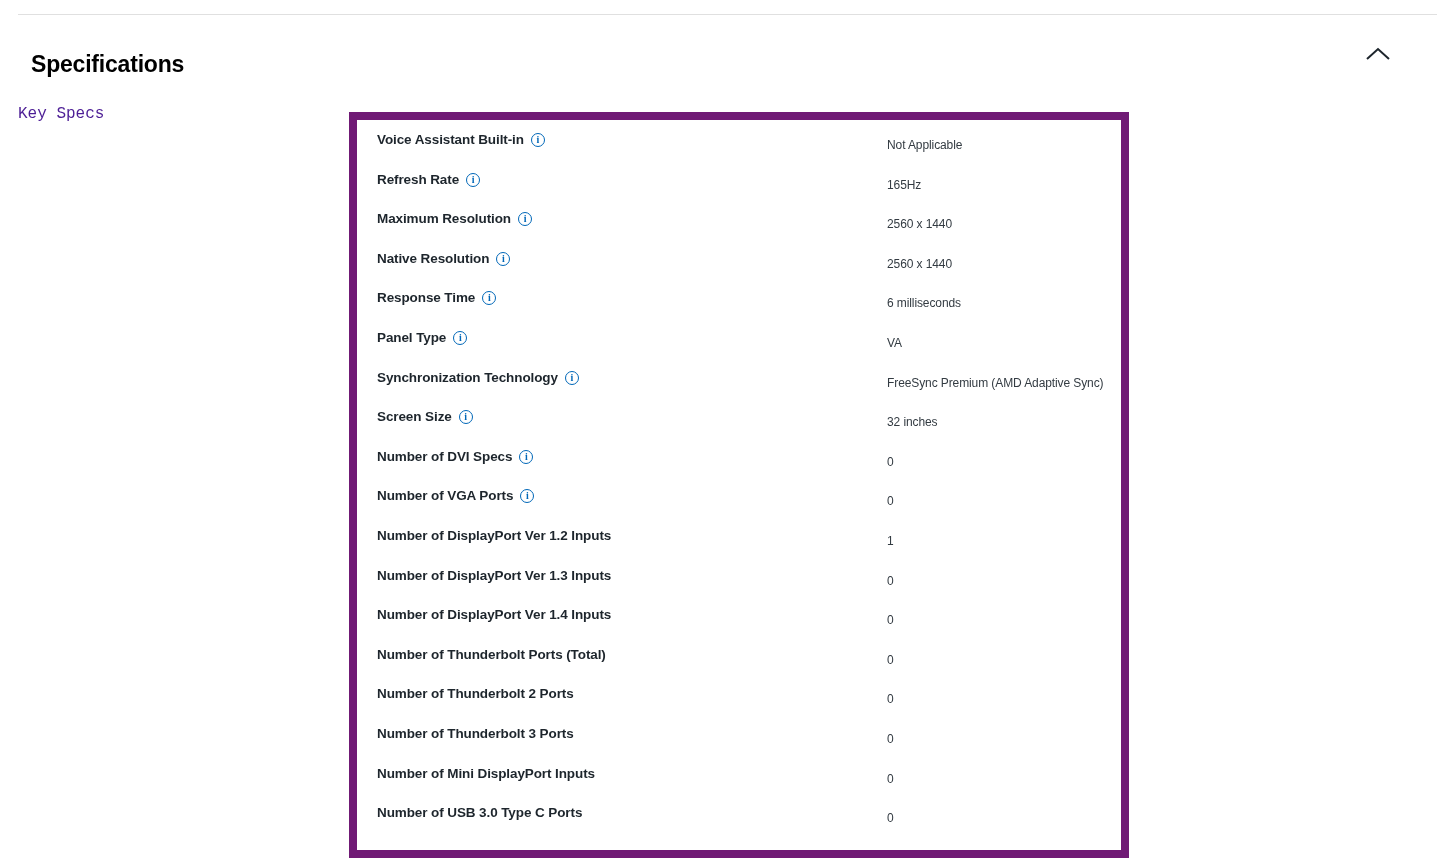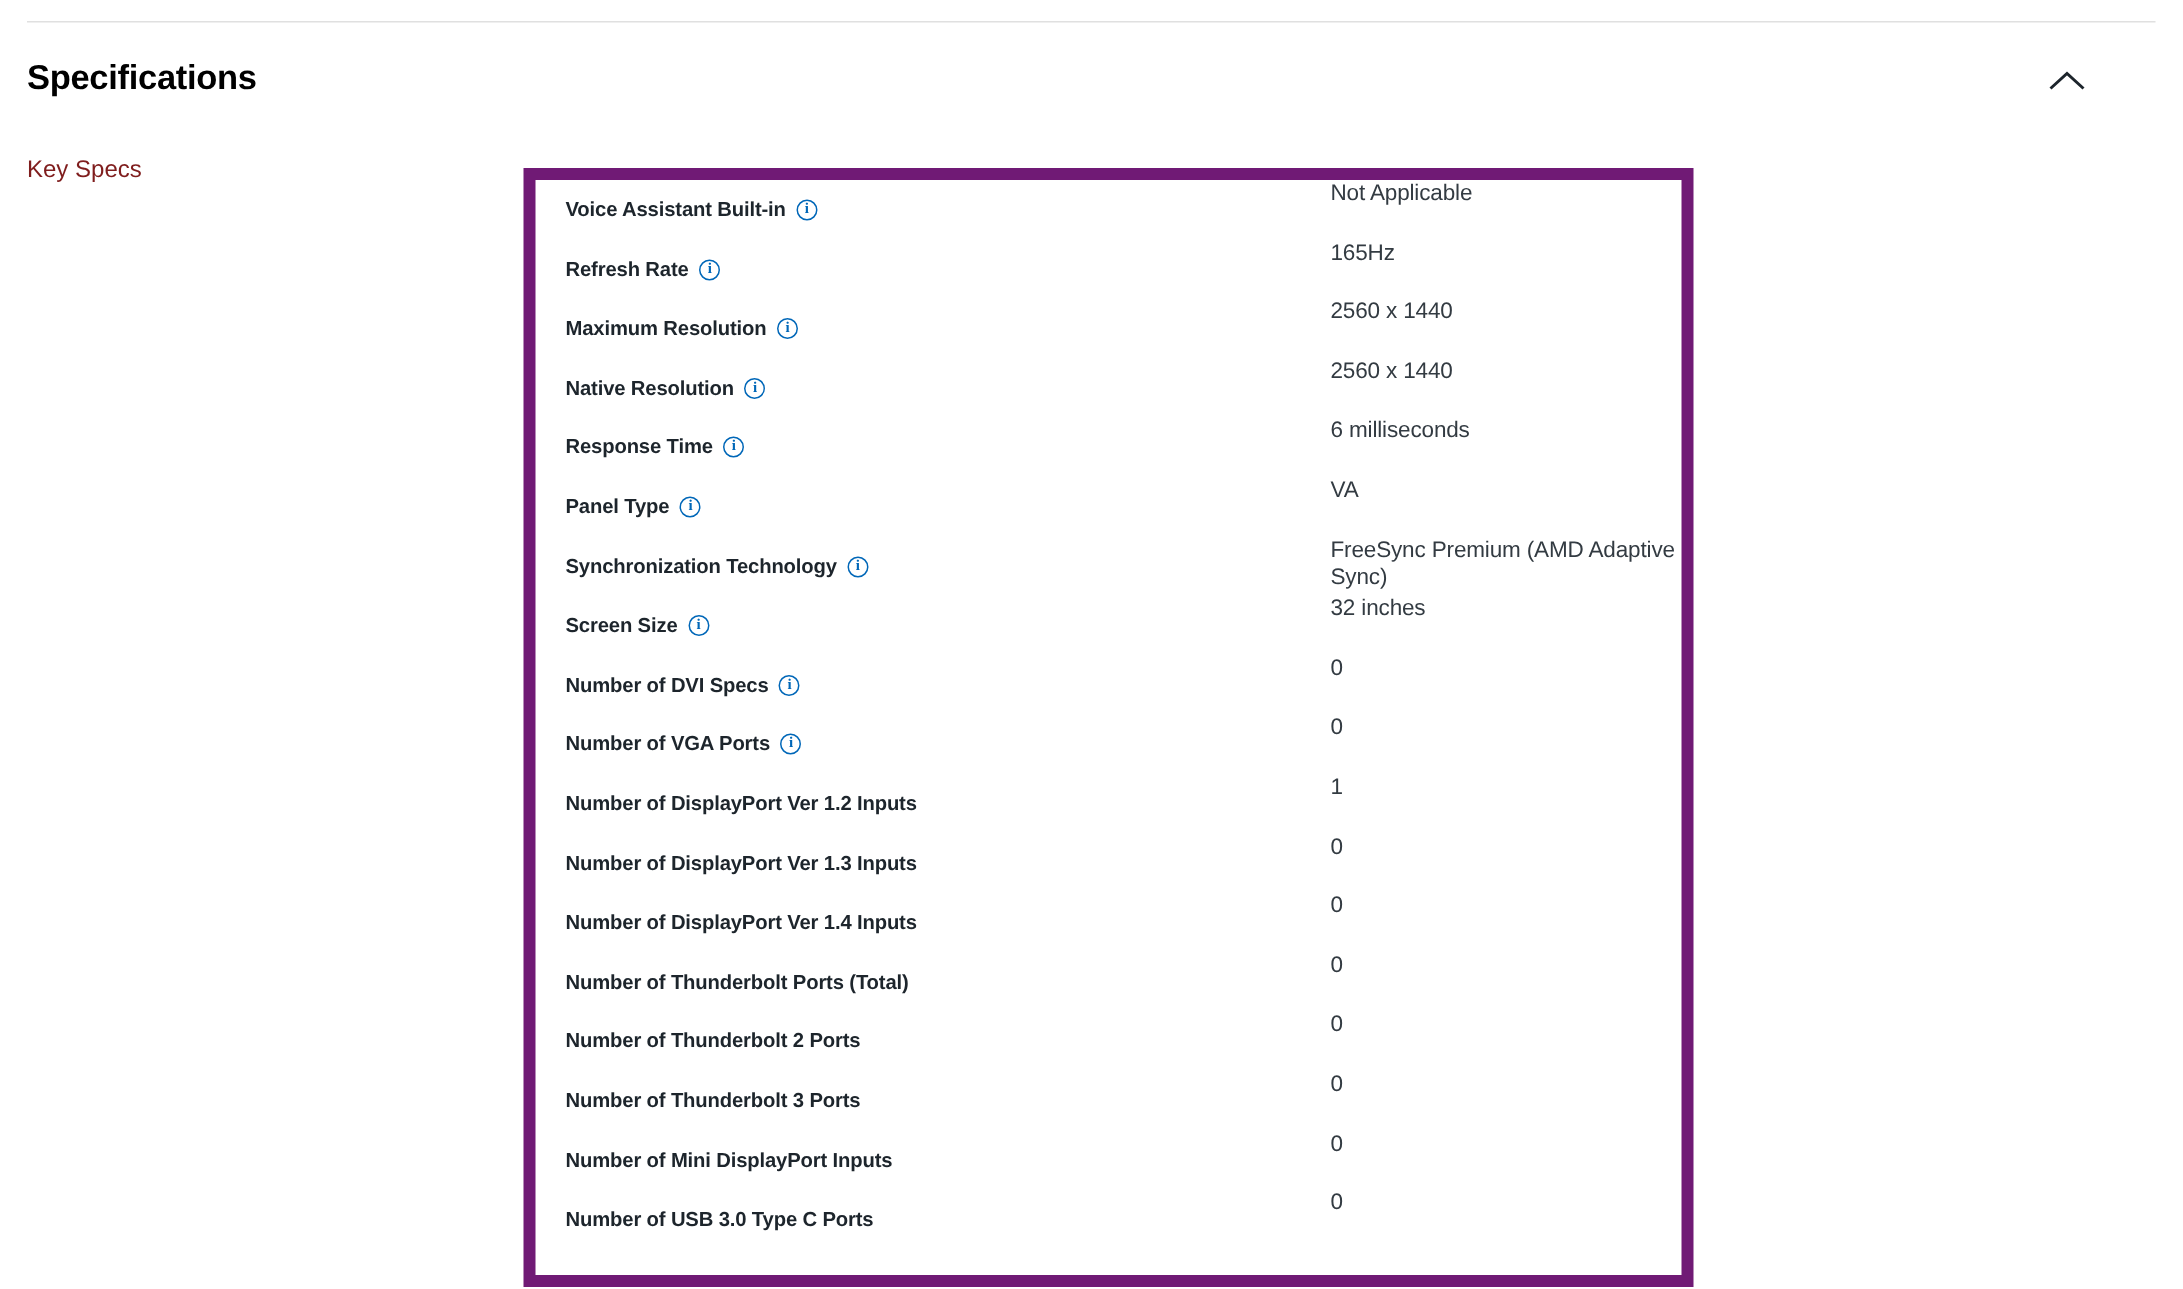--- a/index.html
+++ b/index.html
@@ -28,21 +28,21 @@
     top: 36px;
     left: 18px;
     right: 18px;
     height: 46px;
   }
   .section-title {
     font-size: 23px;
     font-weight: bold;
     letter-spacing: -0.2px;
     color: #000000;
-    margin: 0;
+    margin: 13px;
     line-height: 30px;
   }
   .collapse-btn {
     position: absolute;
     top: 6px;
     right: 40px;
     width: 34px;
     height: 26px;
     background: transparent;
     border: none;
@@ -50,22 +50,23 @@
     cursor: pointer;
   }
   .collapse-btn svg {
     display: block;
   }
   .key-specs-label {
     position: absolute;
     top: 103px;
     left: 18px;
     font-size: 16px;
-    color: #7f1d1d;
+    color: #4c1d95;
     line-height: 22px;
+    font-family: Liberation Mono, monospace;
   }
   .highlight-box {
     position: absolute;
     left: 349px;
     top: 112px;
     width: 780px;
     height: 746px;
     border: 8px solid #701a75;
     box-sizing: border-box;
     overflow: hidden;
@@ -107,24 +108,24 @@
     font-size: 10px;
     font-weight: bold;
     align-items: center;
     justify-content: center;
     font-family: "Liberation Serif", serif;
     line-height: 1;
     cursor: pointer;
     box-sizing: border-box;
   }
   .spec-value {
-    font-size: 15px;
+    font-size: 12px;
     color: #333b42;
     line-height: 18px;
-    padding-top: 0;
+    padding-top: 16px;
     letter-spacing: -0.1px;
   }
 </style>
 </head>
 <body>
 
 <div class="top-rule"></div>
 
 <div class="section-header">
   <h1 class="section-title">Specifications</h1>

